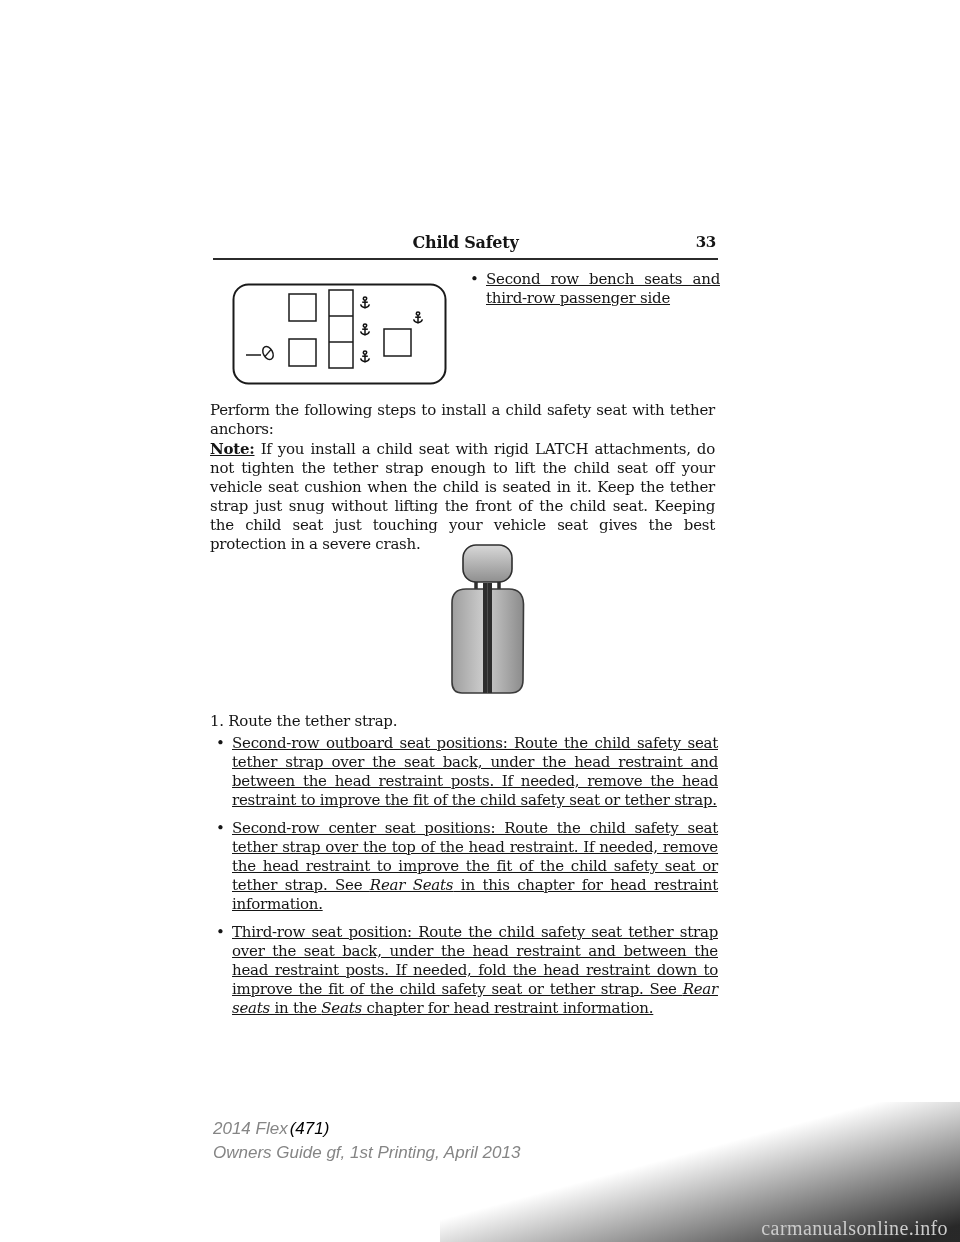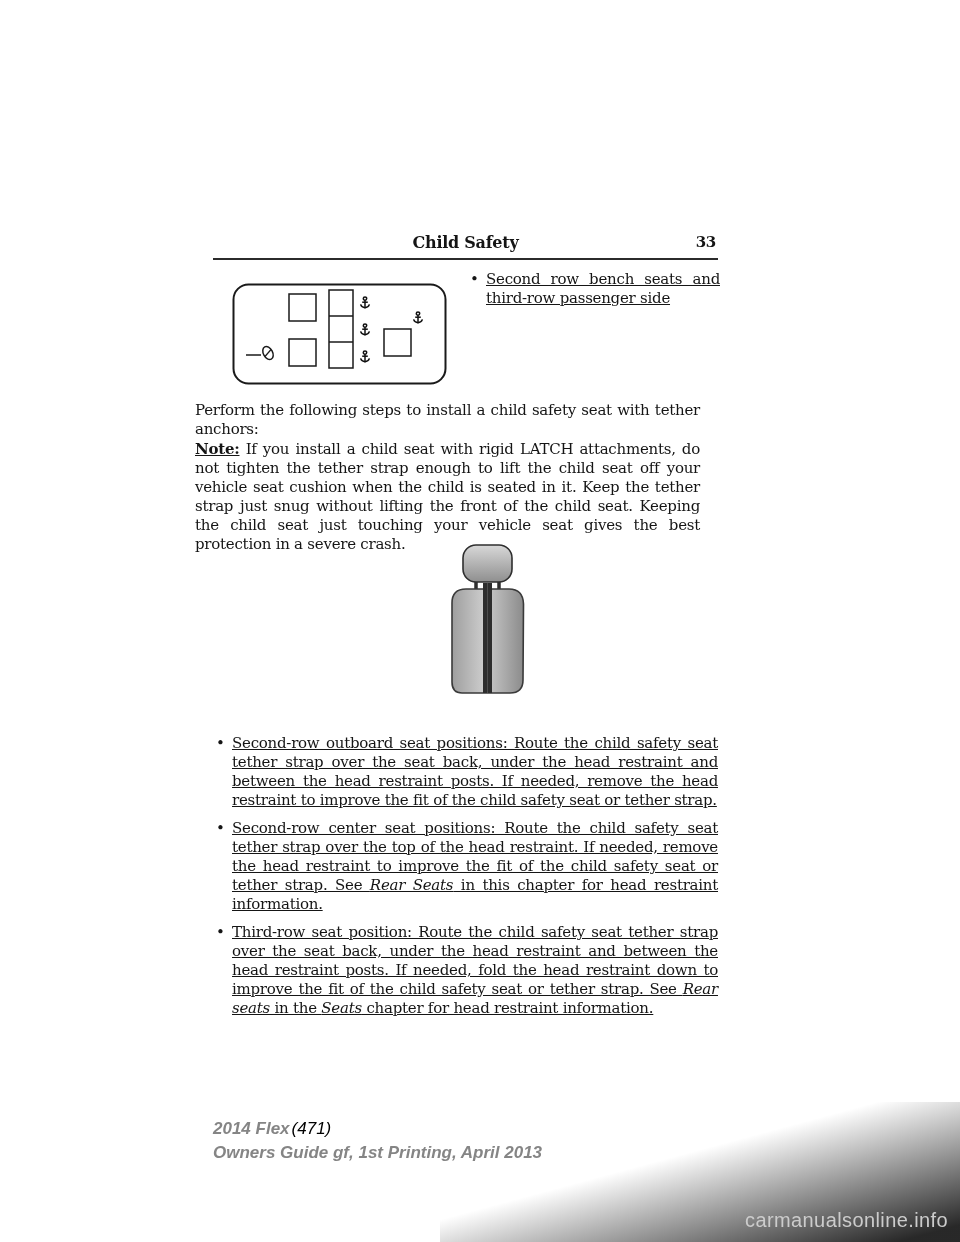--- a/index.html
+++ b/index.html
@@ -12,42 +12,42 @@
   .header { position:absolute; left:213px; top:233px; width:505px; height:22px; }
   .title { display:block; text-align:center; font-weight:bold; font-size:16px; }
   .pagenum { position:absolute; right:2px; top:0; font-weight:bold; font-size:15px; }
   .rule { position:absolute; left:213px; top:258px; width:505px; border-top:2px solid #2b2b2b; }
 
   .anchor-diagram { position:absolute; left:232px; top:283px; }
   .top-bullet { position:absolute; left:470px; top:270px; width:250px; display:flex; }
   .dot { width:16px; flex:0 0 16px; }
   .li-text { flex:1; display:block; text-align:justify;text-decoration:underline; }
 
-  .para { position:absolute; left:195px; width:505px; text-align:justify; }
+  .para { position:absolute; left:210px; width:505px; text-align:justify; }
   .intro { top:401px; }
   .note  { top:440px; }
   .b { font-weight:bold;text-decoration:underline; }
   .i { font-style:italic; }
 
   .figure { position:absolute; left:440px; top:543px; }
 
   .step { top:712px; text-align:left; }
 
   .bullets { position:absolute; left:213px; top:734px; width:505px; list-style:none; }
   .bullets li { display:flex; margin-bottom:9px; padding-left:3px; }
 
   .footer { position:absolute; left:213px; top:1117px; font-family:"Liberation Sans",sans-serif;
             font-style:italic; font-size:17px; line-height:23.5px; letter-spacing:0; }
-  .fb { font-weight:bold; color:#858585; }
+  .fb { font-weight:normal; color:#858585; }
   .fl { color:#000000; margin-left:2px; }
 
   .corner-shade { position:absolute; right:0; bottom:0; width:520px; height:140px;
     background:linear-gradient(to bottom right, rgba(0,0,0,0) 42%, rgba(22,22,22,0.92) 94%); }
-  .corner-shade span { position:absolute; right:12px; bottom:12px; color:#cccccc;
-    font-family:Liberation Sans, sans-serif; font-size:20px; letter-spacing:0.4px; }
+  .corner-shade span { position:absolute; right:12px; bottom:4px; color:#cccccc;
+    font-family:Liberation Serif, serif; font-size:20px; letter-spacing:0.4px; }
 </style>
 </head>
 <body>
 
 <div class="page">
 
   <div class="header">
     <span class="title">Child Safety</span>
     <span class="pagenum">33</span>
   </div>
@@ -103,20 +103,21 @@
         </linearGradient>
       </defs>
       <path d="M36 36 L36 50 M59 36 L59 50" stroke="#2f2f2f" stroke-width="3.5" fill="none"></path>
       <rect x="23" y="2" width="49" height="37" rx="13" fill="url(#gHead)" stroke="#2f2f2f" stroke-width="1.6"></rect>
       <path d="M12 60 Q12 46 26 46 L69 46 Q83 46 83.5 61 L83 137 Q83 150 70 150 L22 150 Q12 150 12 139 Z" fill="url(#gSeat)" stroke="#3a3a3a" stroke-width="1.6"></path>
       <rect x="43" y="40" width="9" height="110" fill="#2d2d2d"></rect>
       <line x1="47.5" y1="40" x2="47.5" y2="150" stroke="#4d4d4d" stroke-width="1"></line>
     </svg>
   </div>
 
+  <p class="para step">1. Route the tether strap.</p>
 
   <ul class="bullets">
     <li>
         <span class="dot">•</span>
         <span class="li-text"><span>Second-row outboard seat positions: Route the child safety seat tether strap over the seat back, under the head restraint and between the head restraint posts. If needed, remove the head restraint to improve the fit of the child safety seat or tether strap.</span></span>
       </li>
     <li>
         <span class="dot">•</span>
         <span class="li-text"><span>Second-row center seat positions: Route the child safety seat tether strap over the top of the head restraint. If needed, remove the head restraint to improve the fit of the child safety seat or tether strap. See </span><span class="i">Rear Seats</span><span> in this chapter for head restraint information.</span></span>
       </li>

